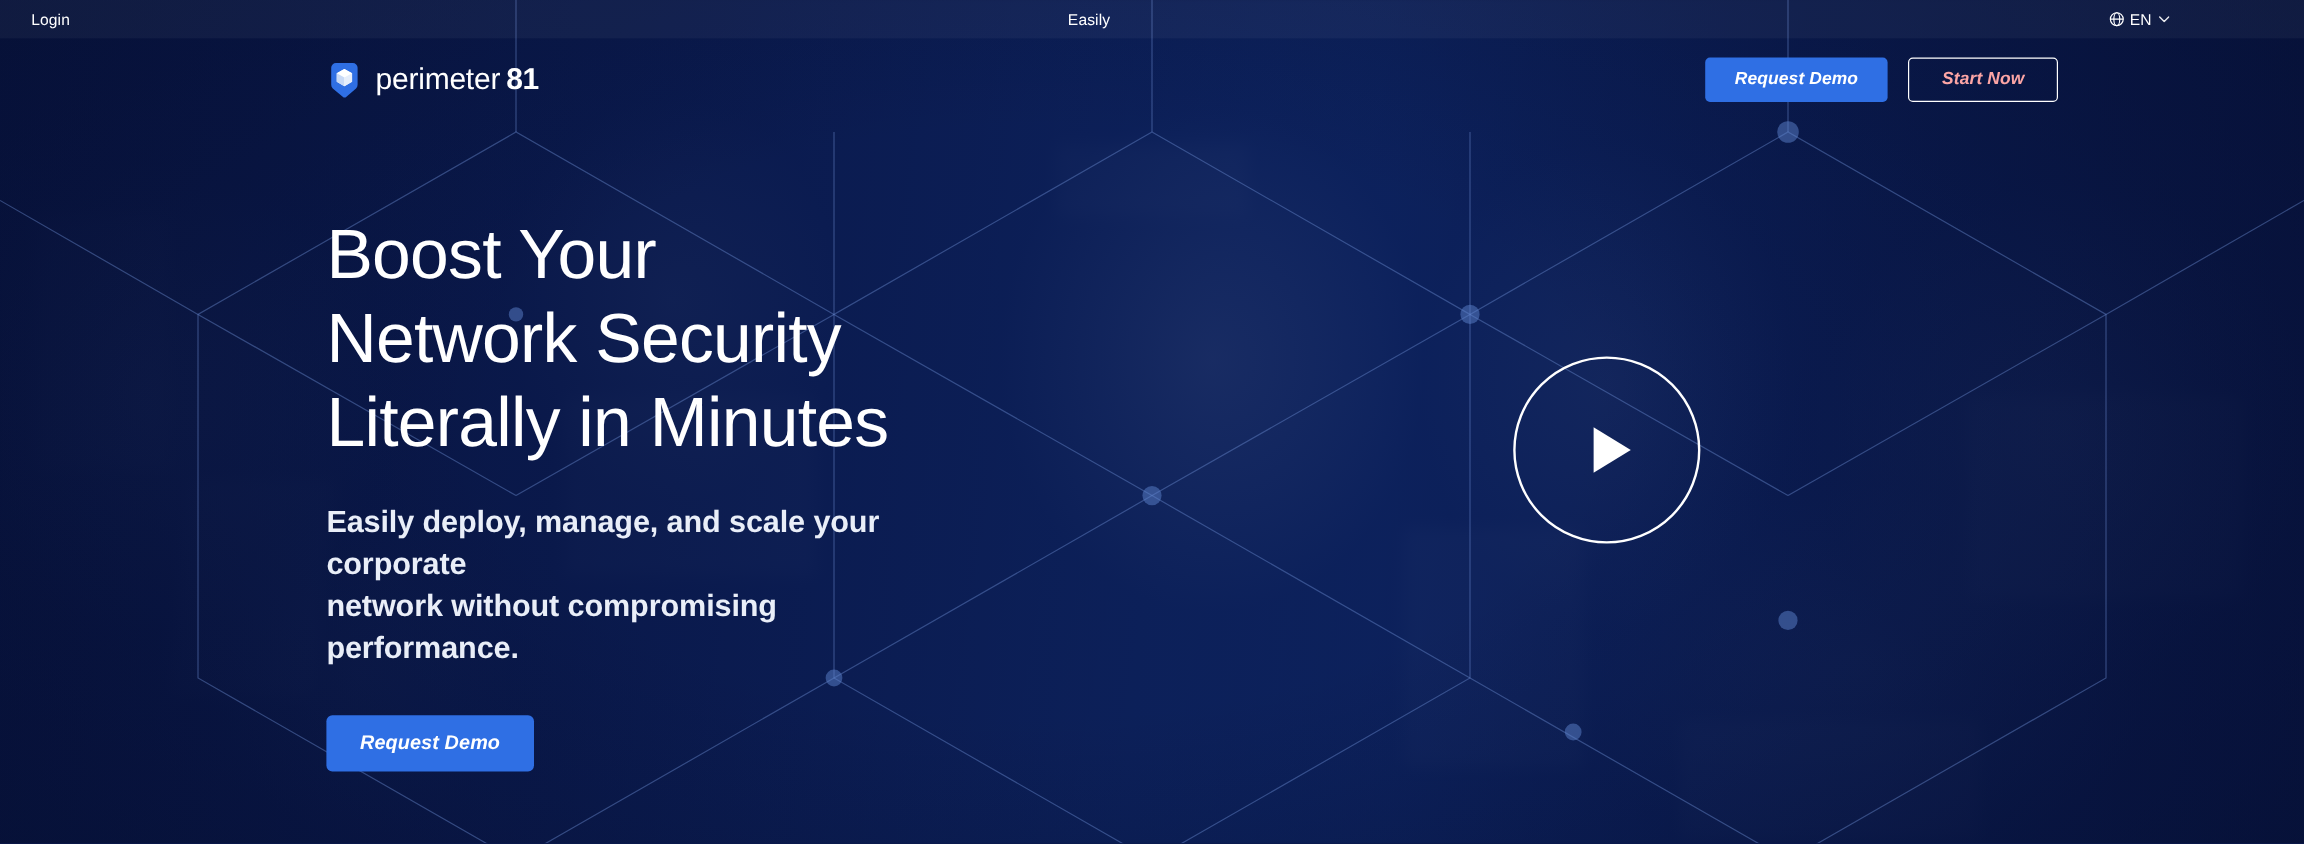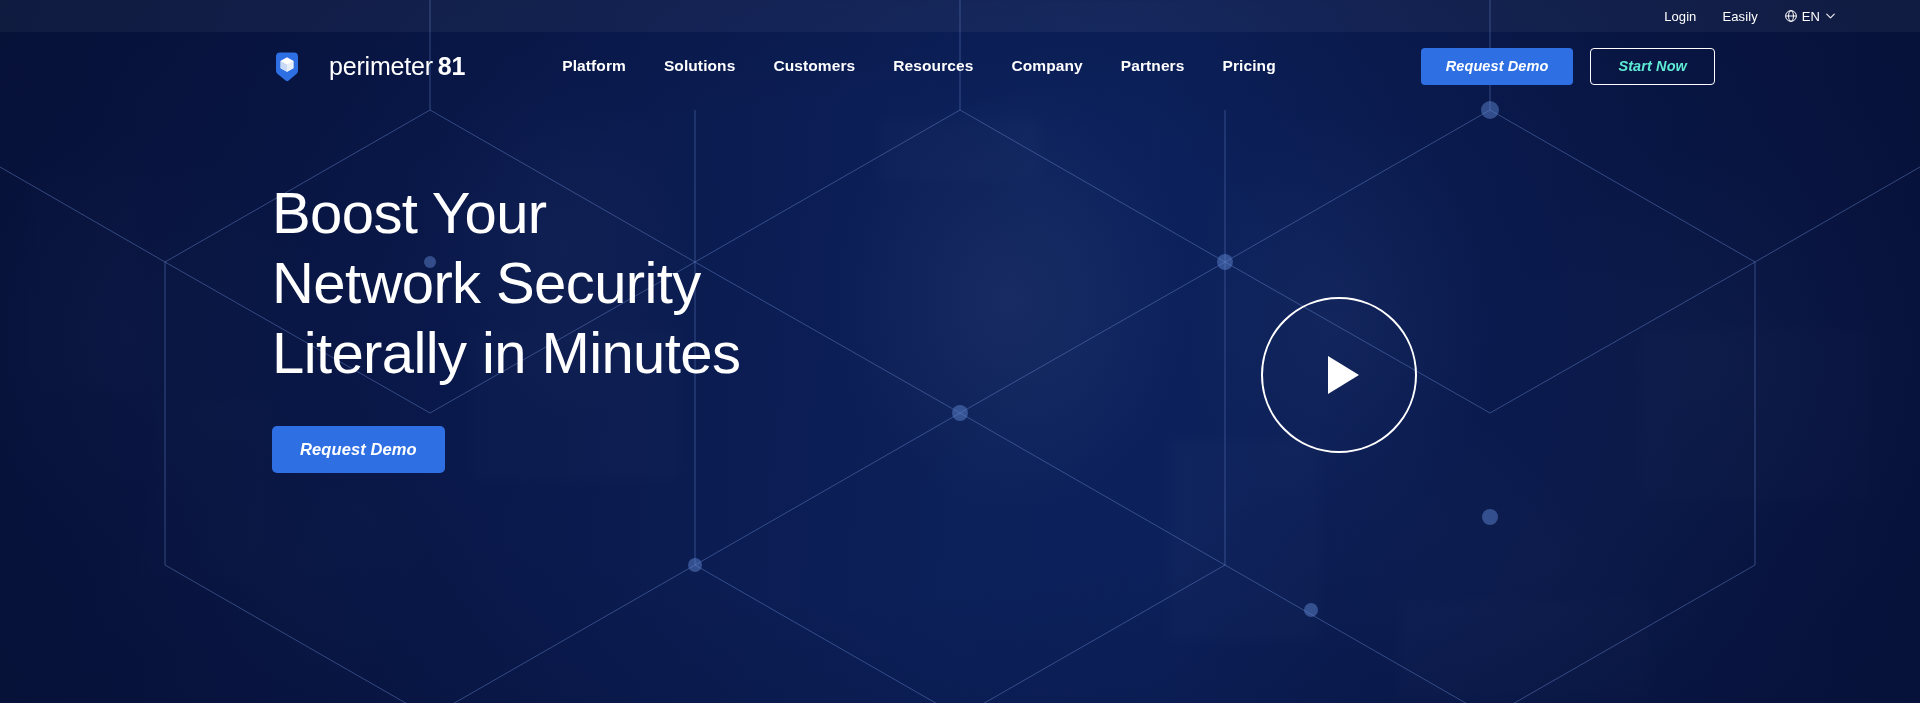--- a/index.html
+++ b/index.html
@@ -60,58 +60,58 @@
     background: radial-gradient(ellipse 1300px 700px at 45% 50%, rgba(0,0,0,0) 35%, rgba(4,12,44,0.55) 100%);
   }
 
   
   .net { position: absolute; inset: 0; pointer-events: none; }
 
   
   .topbar {
     position: absolute; left: 0; top: 0; width: 1920px; height: 32px;
     background: rgba(255,255,255,0.045);
-    display: flex; align-items: center; justify-content: flex-end;
-    padding-right: 85px;
+    display: flex; align-items: center; justify-content: space-between;
+    padding-right: 112px;
     z-index: 6;
   }
   .topbar a, .topbar .lang {
     color: #ffffff; font-size: 13px; text-decoration: none;
     letter-spacing: .1px; line-height: 1;
   }
   .topbar a { margin-left: 26px; }
   .lang { margin-left: 26px; display: flex; align-items: center; gap: 4px; }
   .globe { display: block; width: 14px; height: 14px; }
   .chev { display: block; width: 9px; height: 6px; margin-left: 2px; opacity: .9; }
 
   
   .nav {
     position: absolute; left: 0; top: 32px; width: 1920px; height: 68px;
     display: flex; align-items: center; z-index: 6;
   }
-  .logo { display: flex; align-items: center; gap: 27px; margin-left: 272px; }
+  .logo { display: flex; align-items: center; gap: 11px; margin-left: 272px; }
   .logo-mark { width: 30px; height: 33px; display: block; }
   .logo-text { color: #ffffff; font-size: 25px; font-weight: 400; letter-spacing: -0.2px; }
   .logo-text .num { font-weight: 700; margin-left: 5px; }
 
   .nav-links { display: flex; align-items: center; margin-left: 97px; gap: 38px; }
   .nav-links a {
     color: #ffffff; font-size: 15.5px; font-weight: 700;
     text-decoration: none; letter-spacing: .1px; white-space: nowrap;
   }
 
   .nav-cta { margin-left: auto; margin-right: 205px; display: flex; align-items: center; gap: 17px; }
   .btn {
     display: inline-flex; align-items: center; justify-content: center;
     font-size: 14.5px; font-weight: 700; letter-spacing: .1px;
     border-radius: 4px; white-space: nowrap; cursor: pointer;
     font-family: "Liberation Sans", sans-serif; border: none; font-style: italic;
   }
   .btn-demo-sm { background: #2f6fe4; color: #ffffff; height: 37px; padding: 0 25px; }
-  .btn-start-sm { background: transparent; color: #5eead4; height: 37px; padding: 15px 27px; border: 1.4px solid #ffffff; }
+  .btn-start-sm { background: transparent; color: #fca5a5; height: 37px; padding: 15px 27px; border: 1.4px solid #ffffff; }
 
   
   .hero { position: absolute; left: 272px; top: 178px; z-index: 5; }
   .hero h1 {
     color: #ffffff;
     font-size: 58px;
     font-weight: 400;
     line-height: 70px;
     letter-spacing: -0.6px;
     white-space: pre-line;
@@ -219,40 +219,33 @@
         <path d="M15 7.4l6.4 3.6v7.2L15 21.8l-6.4-3.6v-7.2L15 7.4z" fill="#ffffff" fill-opacity="0.97"></path>
         <path d="M15 7.4l6.4 3.6L15 14.6 8.6 11 15 7.4z" fill="#ffffff"></path>
         <path d="M15 14.6v7.2l-6.4-3.6v-7.2L15 14.6z" fill="#c9daf6"></path>
         <path d="M15 14.6v7.2l6.4-3.6v-7.2L15 14.6z" fill="#e6eefb"></path>
       </svg>
       <span class="logo-text">
         <span>perimeter</span><span class="num">81</span>
       </span>
     </div>
 
-    <nav class="nav-links">
-      <a href="#">Platform</a>
-      <a href="#">Solutions</a>
-      <a href="#">Customers</a>
-      <a href="#">Resources</a>
-      <a href="#">Company</a>
-      <a href="#">Partners</a>
-      <a href="#">Pricing</a>
-    </nav>
 
     <div class="nav-cta">
       <button class="btn btn-demo-sm">Request Demo</button>
       <button class="btn btn-start-sm">Start Now</button>
     </div>
   </div>
 
   <div class="hero">
     <h1>Boost Your
 Network Security
 Literally in Minutes</h1>
+    <p class="sub">Easily deploy, manage, and scale your corporate
+network without compromising performance.</p>
     <div class="hero-cta">
       <button class="btn btn-demo-lg">Request Demo</button>
     </div>
   </div>
 
   <div class="play">
     <div class="tri"></div>
   </div>
 
 </div>

